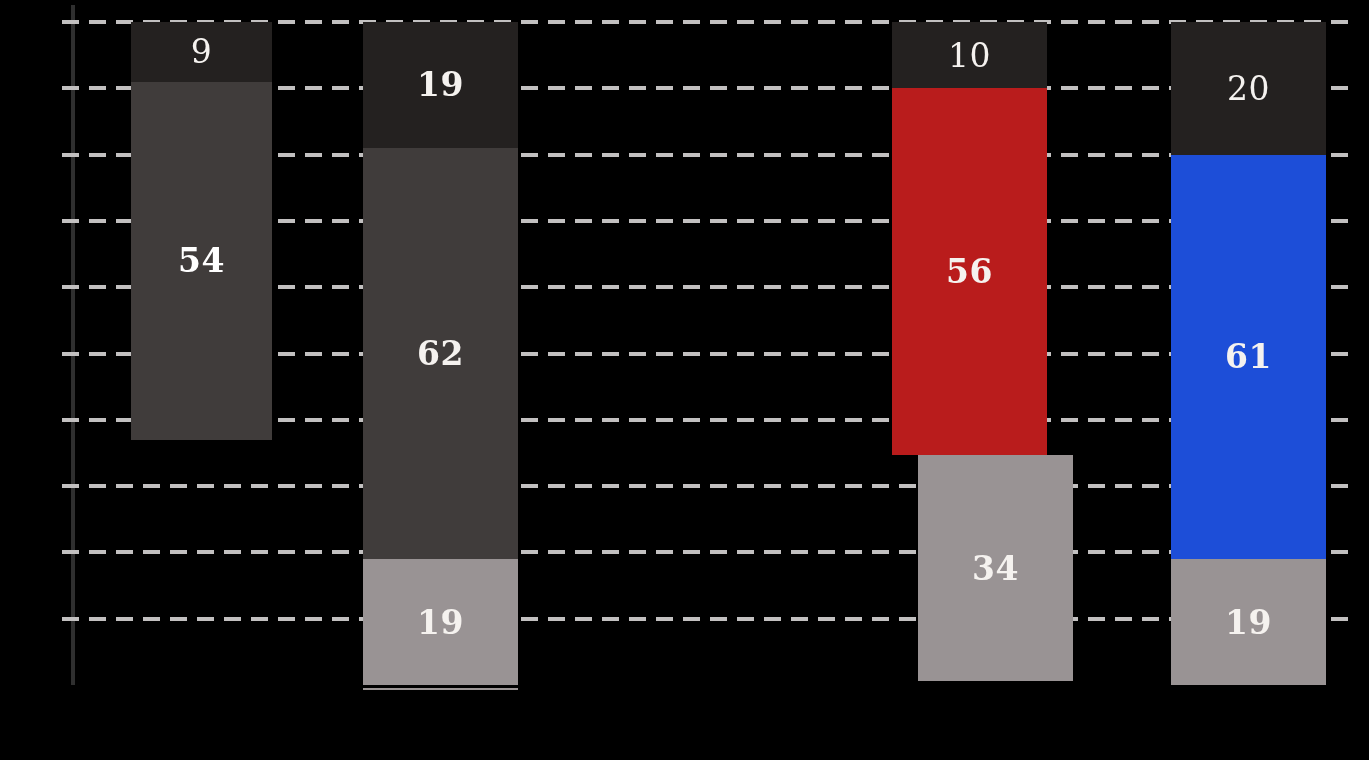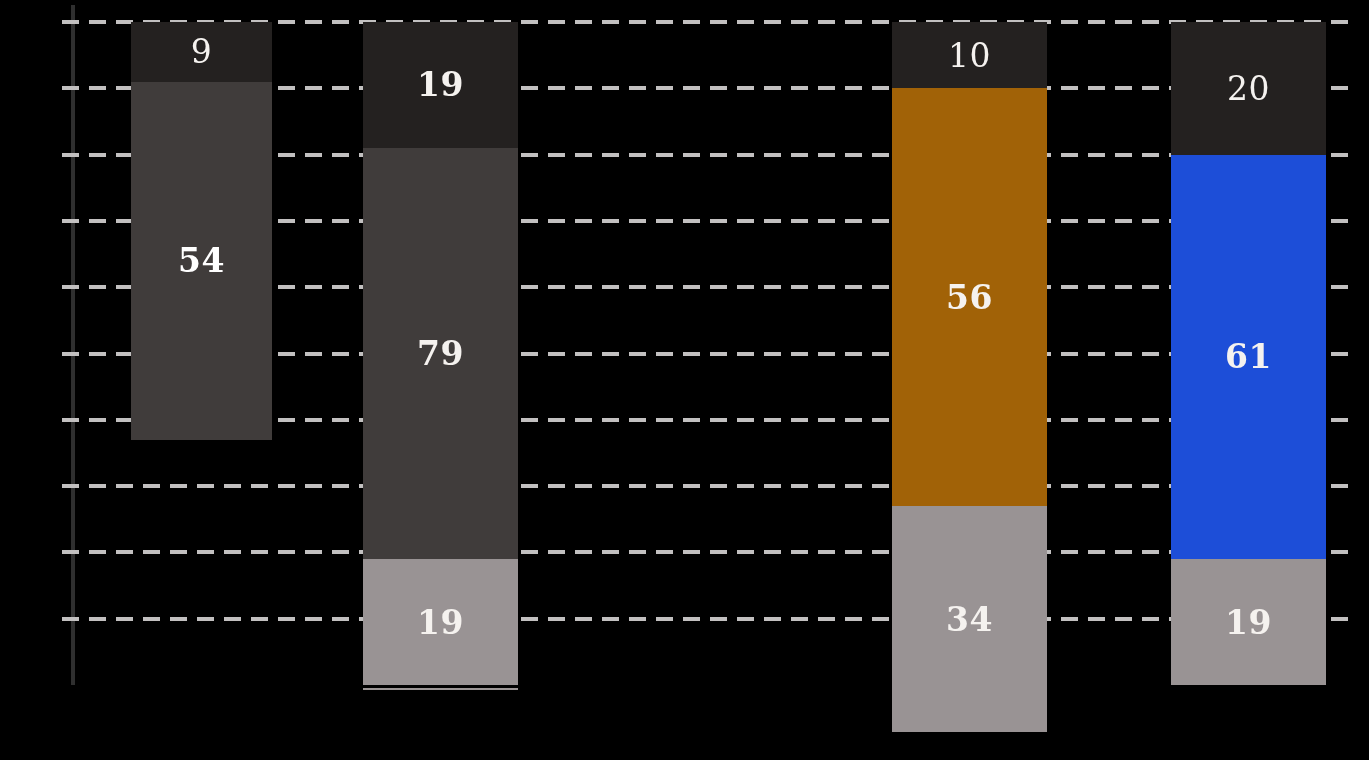--- a/index.html
+++ b/index.html
@@ -78,35 +78,35 @@
         </div>
         <div class="segment" style="height: 358.02px; background: rgb(64, 60, 59);">
           <span class="segment-label bold" style="color: #ffffff;">54</span>
         </div>
       </div>
       <div class="bar" style="left: 363px; width: 155px;">
         <div class="segment" style="height: 125.97px; background: rgb(36, 33, 32);">
           <span class="segment-label bold" style="color: rgb(245, 242, 239);">19</span>
         </div>
         <div class="segment" style="height: 411.06px; background: rgb(64, 60, 59);">
-          <span class="segment-label bold" style="color: rgb(245, 242, 239);">79</span>
+          <span class="segment-label bold" style="color: rgb(245, 242, 239);">62</span>
         </div>
         <div class="segment" style="height: 125.97px; background: rgb(153, 147, 148);">
           <span class="segment-label bold" style="color: rgb(245, 242, 239);">19</span>
         </div>
         <div class="bar-underline" style="background: rgb(155, 149, 149);"></div>
       </div>
       <div class="bar" style="left: 892px; width: 155px;">
         <div class="segment" style="height: 66.3px; background: rgb(36, 33, 32);">
           <span class="segment-label" style="color: rgb(245, 242, 239);">10</span>
         </div>
-        <div class="segment" style="height: 418px; background: #a16207; text-align: center;">
+        <div class="segment" style="height: 367px; background: #b91c1c; text-align: center;">
           <span class="segment-label bold" style="color: rgb(245, 242, 239);">56</span>
         </div>
-        <div class="segment" style="height: 225.42px; background: rgb(153, 147, 148);">
+        <div class="segment" style="height: 225.42px; background: rgb(153, 147, 148); margin-left: 26px;">
           <span class="segment-label bold" style="color: rgb(245, 242, 239);">34</span>
         </div>
       </div>
       <div class="bar" style="left: 1130px; width: 155px; padding-left: 41px;">
         <div class="segment" style="height: 132.6px; background: rgb(36, 33, 32);">
           <span class="segment-label" style="color: rgb(245, 242, 239);">20</span>
         </div>
         <div class="segment" style="height: 404.43px; background: #1d4ed8;">
           <span class="segment-label bold" style="color: rgb(245, 242, 239);">61</span>
         </div>

